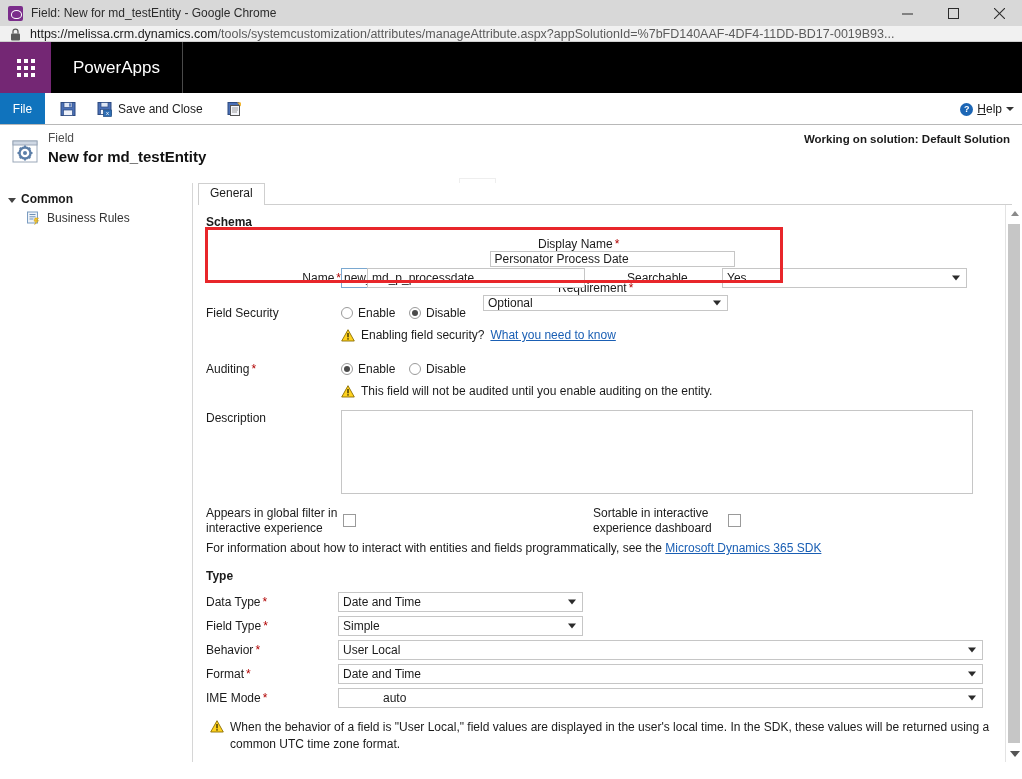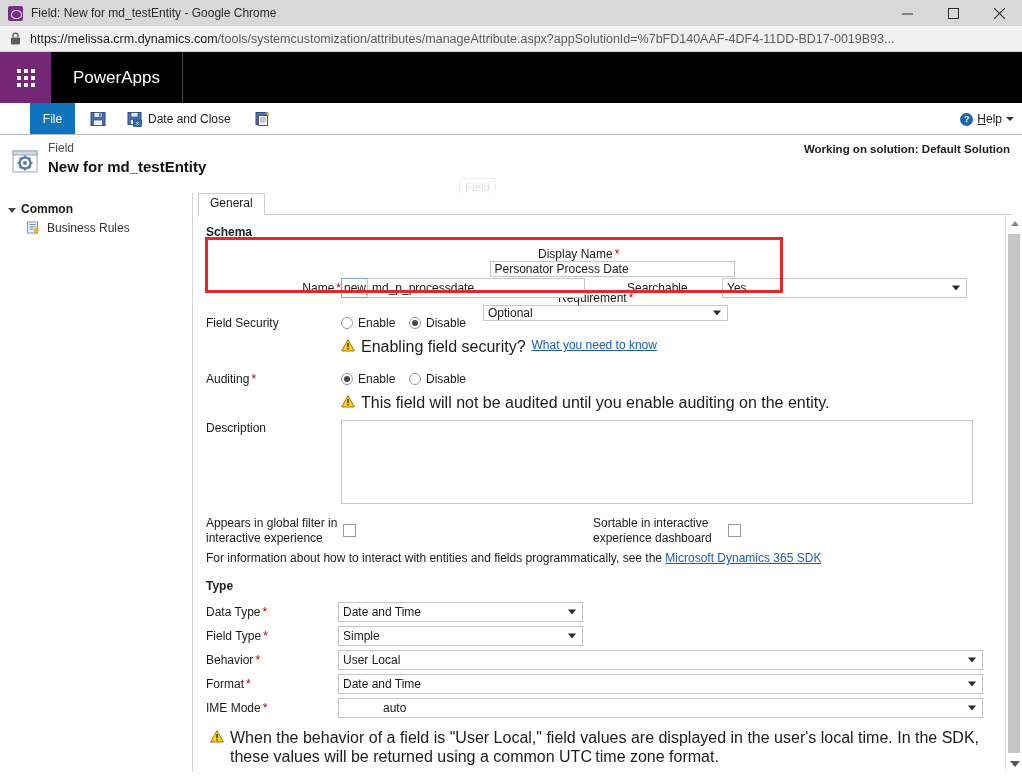--- a/index.html
+++ b/index.html
@@ -50,25 +50,25 @@
     display: flex;
   }
   .winbtn {
     width: 46px; height: 26px;
     display: flex; align-items: center; justify-content: center;
     color: #2b2b2b;
   }
   .winbtn svg { display: block; }
 
   .browser-urlbar {
-    height: 26px;
+    height: 16px;
     background: #f1f1f1;
     border-bottom: 1px solid #cfcfcf;
     display: flex;
-    align-items: center;
+    align-items: flex-end;
     padding-left: 10px;
     overflow: hidden;
     white-space: nowrap;
   }
   .lock-icon { margin-right: 9px; flex: none; display:block; }
   .url-text {
     font-size: 12.5px;
     color: #5b5b5b;
     white-space: nowrap;
     overflow: hidden;
@@ -117,21 +117,20 @@
     position: relative;
   }
   .file-tab {
     width: 45px;
     background: #1073bd;
     color: #fff;
     display: flex; align-items: center; justify-content: center;
     font-size: 12px;
     flex: none;
     font-family: "Liberation Sans", sans-serif;
-    margin-left: 30px;
   }
   .ribbon-cmds { display: flex; align-items: center; padding-left: 12px; gap: 10px; }
   .cmd {
     display: flex; align-items: center; gap: 5px;
     padding: 2px 3px;
     font-size: 12px;
     color: #1b1b1b;
     font-family: "Liberation Sans", sans-serif;
   }
   .help-area {
@@ -336,21 +335,21 @@
     flex: none;
   }
   .radio.on::after {
     content: ""; width: 6px; height: 6px; border-radius: 50%;
     background: #4a4a4a;
   }
   .radio-wrap { display: flex; align-items: center; gap: 5px; }
 
   .warnrow { display: flex; align-items: flex-start; gap: 6px; }
   .warn-ico { flex: none; margin-top: 1px; }
-  .warn-text { font-size: 16px; color: #1b1b1b; font-family: "Liberation Sans", sans-serif; }
+  .warn-text { font-size: 12px; color: #1b1b1b; font-family: "Liberation Sans", sans-serif; }
   a.lnk { color: #1a5fb4; text-decoration: underline; font-size: 12px; }
 
   textarea.desc {
     width: 632px; height: 84px;
     border: 1px solid #c6c6c6;
     resize: none;
     font-size: 12px;
     font-family: "Liberation Sans", sans-serif;
     outline: none;
   }
@@ -450,21 +449,21 @@
       <span></span>
     </div>
     <div class="cmd">
       <svg width="16" height="16" viewBox="0 0 16 16">
         <rect x="1" y="1.5" width="13" height="12" fill="#4a6fb5" stroke="#2d4a80"></rect>
         <rect x="4" y="1.5" width="7" height="4.5" fill="#dfe7f5" stroke="#2d4a80" stroke-width="0.7"></rect>
         <rect x="3.5" y="8.5" width="8" height="5" fill="#eef2fa" stroke="#2d4a80" stroke-width="0.7"></rect>
         <rect x="6.5" y="9" width="8" height="6.5" fill="#2f6fb5" stroke="#1d4a80" stroke-width="0.7"></rect>
         <text x="10.5" y="14.3" font-size="6" fill="#fff" text-anchor="middle" font-family="Liberation Sans, sans-serif">x</text>
       </svg>
-      <span>Date and Close</span>
+      <span>Save and Close</span>
     </div>
     <div class="cmd" style="margin-left:8px;">
       <svg width="16" height="16" viewBox="0 0 16 16">
         <rect x="1" y="1.5" width="11" height="12" fill="#4a6fb5" stroke="#2d4a80"></rect>
         <rect x="3.5" y="4.5" width="9" height="10" fill="#f4f6fb" stroke="#555"></rect>
         <line x1="5" y1="7" x2="11" y2="7" stroke="#888" stroke-width="0.8"></line>
         <line x1="5" y1="9" x2="11" y2="9" stroke="#888" stroke-width="0.8"></line>
         <line x1="5" y1="11" x2="10" y2="11" stroke="#888" stroke-width="0.8"></line>
         <path d="M10 1.5 l4 0 l0 4 z" fill="#f2b632"></path>
       </svg>

